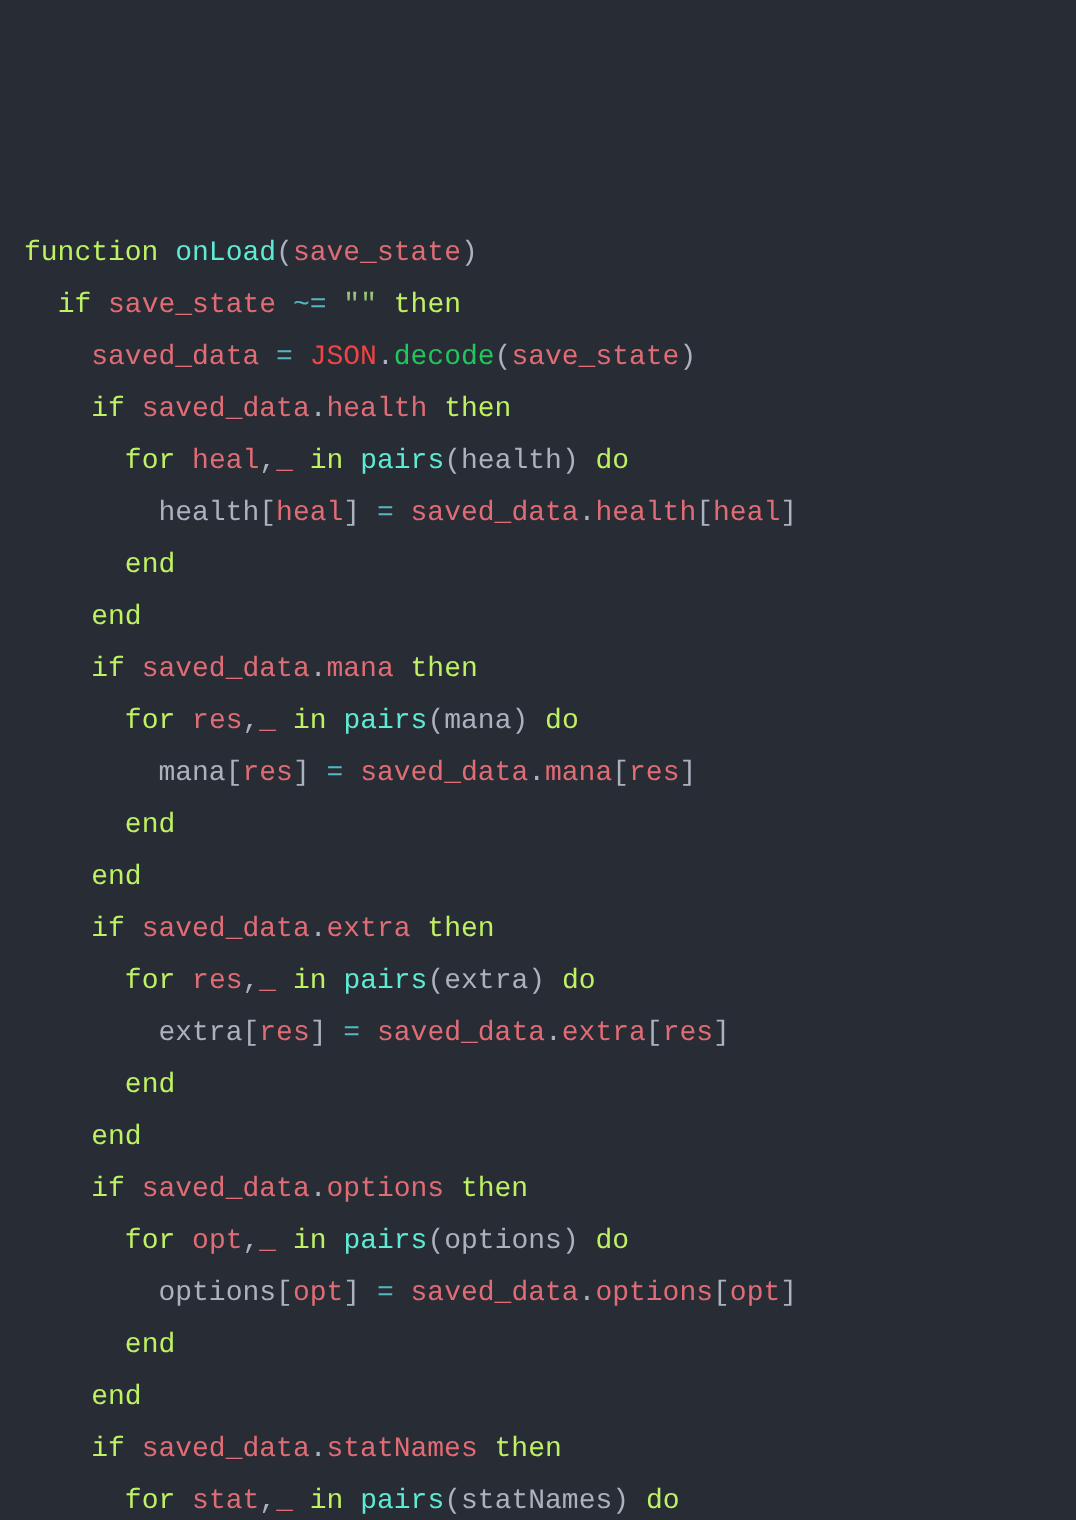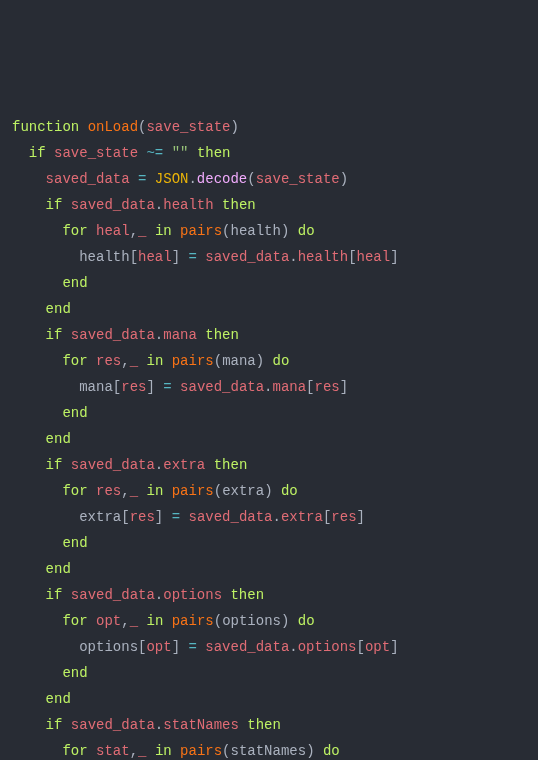--- a/index.html
+++ b/index.html
@@ -9,24 +9,24 @@
     font-size: 14px;
     line-height: 26px;
     color: #abb2bf;
     padding: 10px 12px;
     width: 538px;
     height: 760px;
     overflow: hidden;
     white-space: pre;
   }
   .kw   { color: #bef264; }   
-  .fn   { color: #f97316; }   
+  .fn   { color: #5eead4; }   
   .id   { color: #e06c75; font-family: Liberation Mono, monospace; }   
-  .cls  { color: #eab308; }   
-  .meth { color: #f0abfc; }   
+  .cls  { color: #ef4444; }   
+  .meth { color: #22c55e; }   
   .prop { color: #e06c75; }   
   .plain{ color: #abb2bf; }   
   .op   { color: #56b6c2; }   
   .str  { color: #98c379; }   
   .line { display: block; }
 </style>
 </head>
 <body>
 
 

